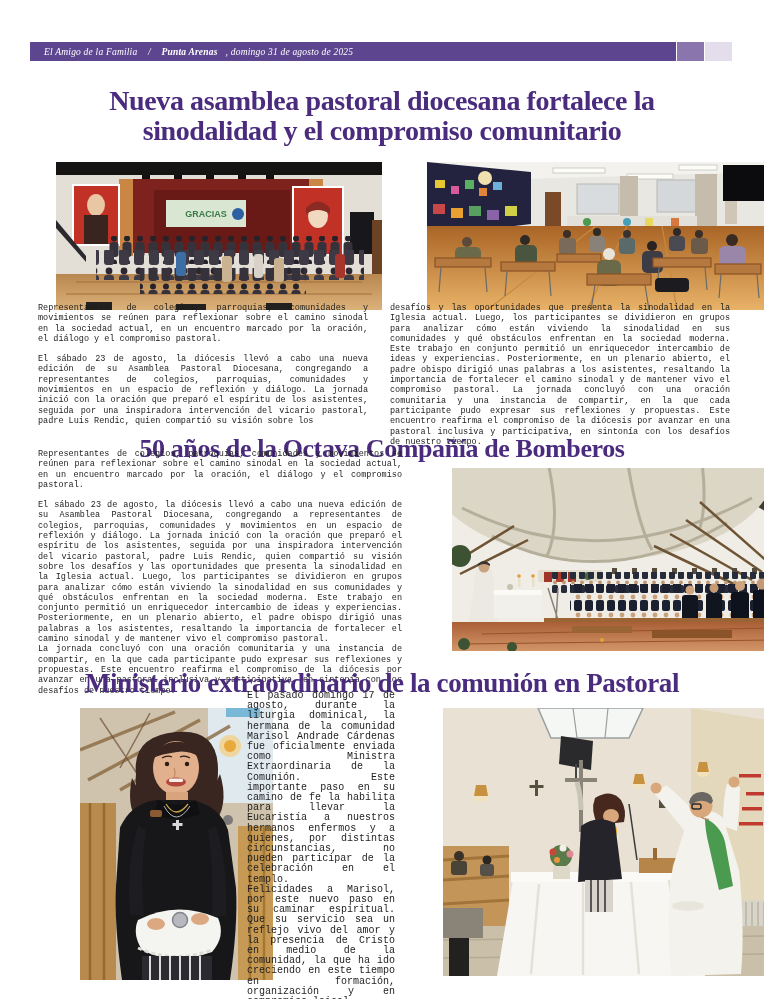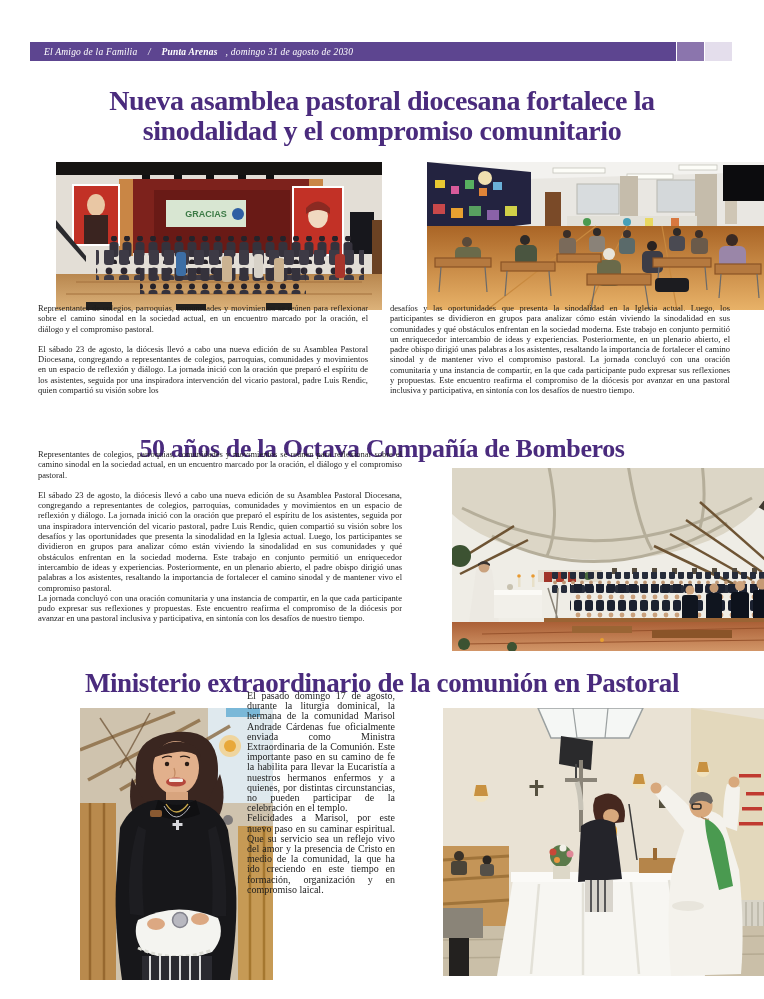--- a/index.html
+++ b/index.html
@@ -14,42 +14,42 @@
   .sq-mid{left:677px;background:#8b75ad;}
   .sq-light{left:705px;background:#e4deec;}
   
   .headline{position:absolute;left:40px;width:684px;text-align:center;color:#4a2b7d;
             font-weight:bold;letter-spacing:-.4px;}
   .h1{top:74px;font-size:28px;line-height:1.06;margin-top:12px;}
   .h2{top:413px;font-size:26px;line-height:1.05;}
   .h3{top:647px;font-size:27px;line-height:1.05;}
   
   .bodytext{position:absolute;font-size:8.5px;line-height:10.3px;text-align:justify;
-            color:#1d1d1d;}
+            color:#1d1d1d;font-family:Liberation Mono, monospace;}
   .bodytext p{margin:0;}
   .gap-after{margin-bottom:10px !important;}
   .a1-left{left:38px;top:303px;width:330px;}
   .a1-right{left:390px;top:303px;width:340px;}
   .a2-text{left:38px;top:449px;width:364px;}
   .a3-text{left:247px;top:691px;width:148px;font-size:10px;line-height:10.2px;}
   
   .photo{position:absolute;overflow:hidden;background:#ddd;}
   .photo svg{display:block;width:100%;height:100%;}
   .ph1{left:40px;top:146px;width:326px;height:148px;margin-left:16px;}
   .ph2{left:387px;top:146px;width:338px;height:148px;}
   .ph3{left:412px;top:452px;width:318px;height:183px;}
   .ph4{left:40px;top:692px;width:193px;height:272px;}
   .ph5{left:403px;top:692px;width:325px;height:268px;}
 </style>
 </head>
 <body>
 
 <div class="page">
 
-  <div class="masthead"><span>El Amigo de la Familia</span><span> / </span><span class="place">Punta Arenas</span><span>, domingo 31 de agosto de 2030</span></div>
+  <div class="masthead"><span>El Amigo de la Familia</span><span> / </span><span class="place">Punta Arenas</span><span>, domingo 31 de agosto de 2025</span></div>
   <div class="sq sq-mid"></div>
   <div class="sq sq-light"></div>
 
   <section>
     <h1 class="headline h1">Nueva asamblea pastoral diocesana fortalece la sinodalidad y el compromiso comunitario</h1>
 
     <figure class="photo ph1" role="img" aria-label="Fotografía grupal de los participantes de la Asamblea Pastoral Diocesana en un salón con escenario rojo y retratos">
       <svg viewBox="0 0 326 148" preserveAspectRatio="none" xmlns="http://www.w3.org/2000/svg">
         <defs>
           <linearGradient id="p1floor" x1="0" y1="0" x2="0" y2="1">

